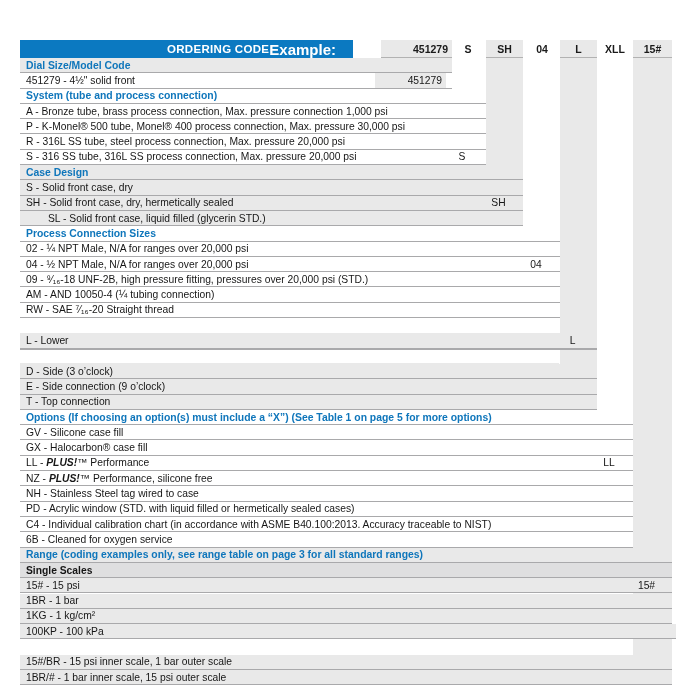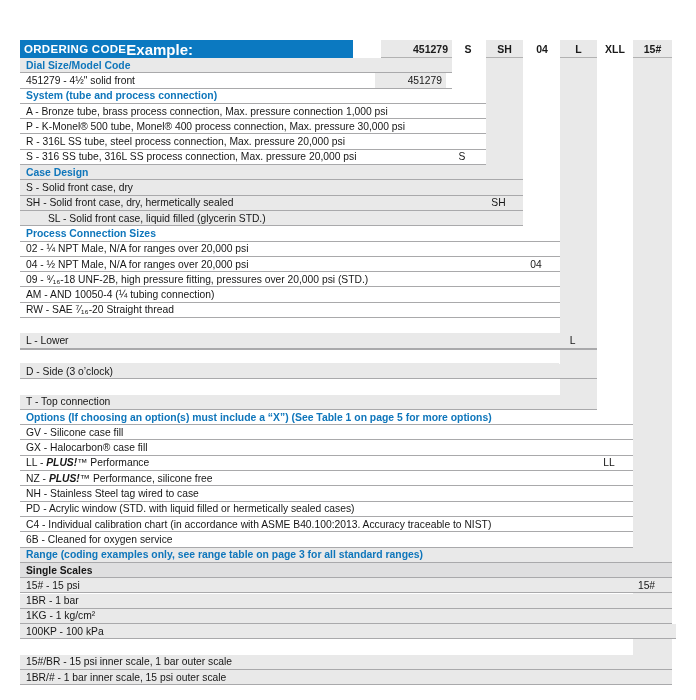--- a/index.html
+++ b/index.html
@@ -9,21 +9,21 @@
     -webkit-font-smoothing:antialiased;
   }
   .page{position:relative;width:696px;height:700px;background:#fff;}
   .table{position:absolute;left:20px;top:40px;width:652px;height:647px;}
 
   .track{position:absolute;top:0;background:#e9e9e9;}
 
   .bluebar{
     position:absolute;left:0;top:0;width:333px;height:18px;background:#0b79c1;
     color:#fff;font-weight:bold;display:flex;align-items:center;
-    justify-content:flex-start;padding:0 4px;box-sizing:border-box;
+    justify-content:flex-end;padding:0 17px;box-sizing:border-box;
   }
   .bluebar .ttl{font-size:11.5px;letter-spacing:.3px;}
   .bluebar .ex{font-size:15px;}
 
   .hdr-code{
     position:absolute;top:0;height:18px;display:flex;align-items:center;
     justify-content:center;font-weight:bold;font-size:10.5px;color:#1a1a1a;
     box-sizing:border-box;
   }
   .hdr-code.grayed{background:#e9e9e9;border-bottom:1px solid #b2b2b2;}
@@ -131,20 +131,23 @@
       <div class="row bg-gray" style="top: 293.4px; width: 577px;">
         <span>L - Lower</span>
         <div class="val" style="left: 534px; width: 37px;">L</div>
       </div>
       <div class="row bg-gray" style="top: 323px; width: 539px;">
         <span>B - Back</span>
       </div>
       <div class="row bg-gray" style="top: 324px; width: 577px;">
         <span>D - Side (3 o’clock)</span>
       </div>
+      <div class="row bg-gray" style="top: 339.3px; width: 577px;">
+        <span>E - Side connection (9 o’clock)</span>
+      </div>
       <div class="row bg-gray" style="top: 354.6px; width: 577px;">
         <span>T - Top connection</span>
       </div>
       <div class="row sec-hdr bg-white" style="top: 369.9px; width: 613px;">
         <span>Options (If choosing an option(s) must include a “X”) (See Table 1 on page 5 for more options)</span>
         <div class="val" style="left: 571px; width: 36px; margin-top: 34px;">X__</div>
       </div>
       <div class="row bg-white" style="top: 385.2px; width: 613px;">
         <span>GV - Silicone case fill</span>
       </div>

